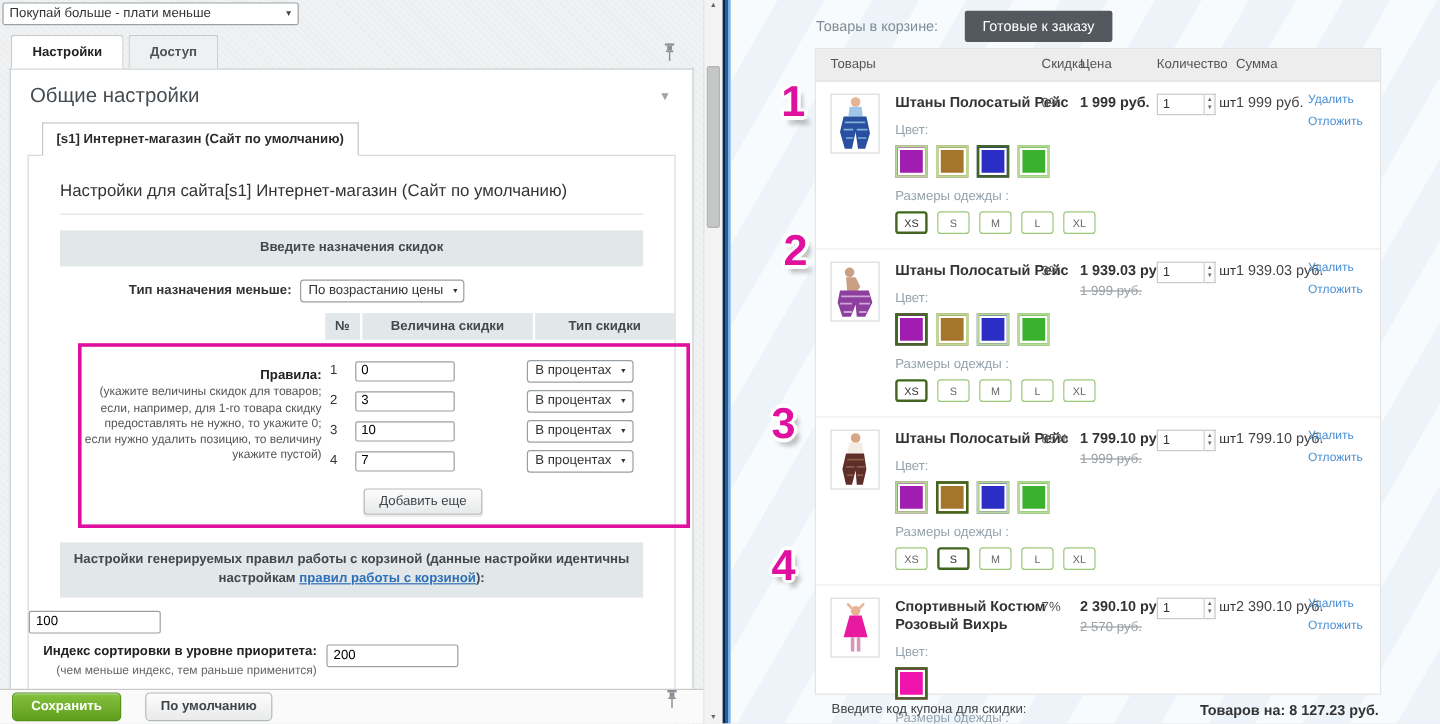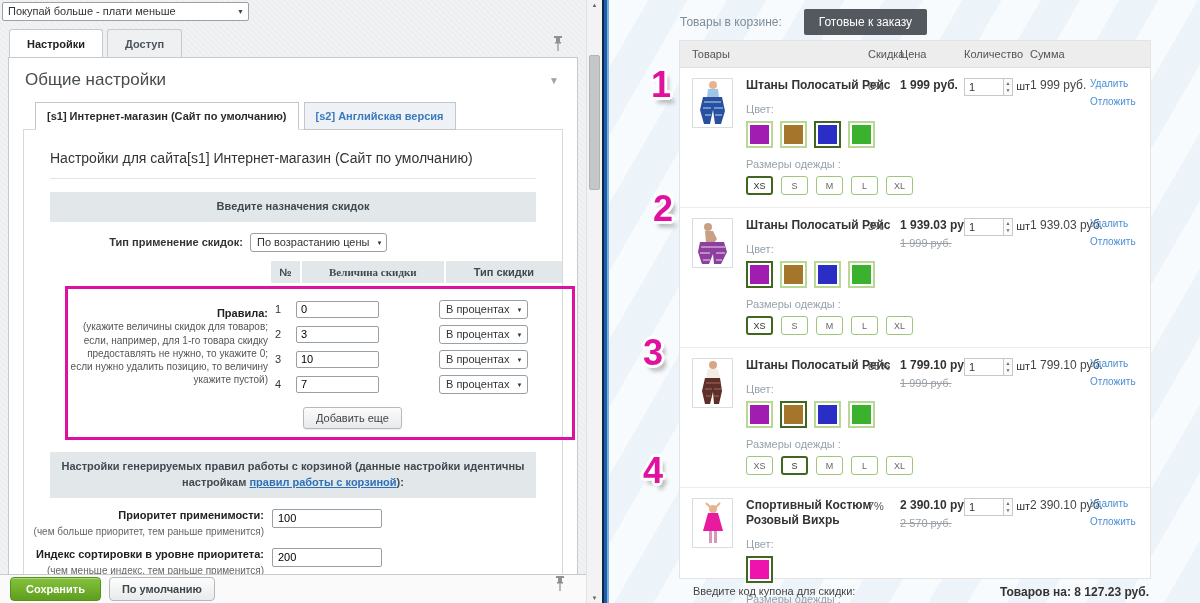--- a/index.html
+++ b/index.html
@@ -40,21 +40,21 @@
   .secbar a { color:#2e70b7; font-weight:bold; text-decoration:underline; cursor:pointer; }
 
   .dt-row { display:flex; align-items:center; margin:0 0 9px; }
   .dt-label { width:226px; text-align:right; font-size:11px; font-weight:bold; padding-right:7px; }
   .msel { position:relative; display:inline-flex; align-items:center; height:19px; background:#fff;
     border:1px solid #98a0a6; border-radius:3px; font-size:11px; padding:0 17px 0 6px; cursor:pointer; white-space:nowrap; }
   .msel .caret { position:absolute; right:4px; top:6px; font-size:6px; color:#333; }
 
   .rules-header { display:flex; margin-left:247px; gap:2px; }
   .rh-cell { background:#e2e7ea; font-size:11px; font-weight:bold; color:#41494f; text-align:center; padding:5px 0; }
-  .rh-num { width:30px; } .rh-val { width:148px;font-family:Liberation Serif, serif; } .rh-type { width:121px; }
+  .rh-num { width:30px; } .rh-val { width:148px; } .rh-type { width:121px; }
 
   .magenta-box { margin:3px 0 0 41px; width:510px; border:3px solid #df109f; padding:9px 0 8px; display:flex; }
   .rules-left { width:200px; text-align:right; font-size:10px; color:#555; line-height:1.32; padding-top:8px; }
   .rules-left b { font-size:11px; color:#222; }
   .rules-rows { margin-left:7px; padding-top:2px; }
   .rrow { display:flex; align-items:center; margin-bottom:6px; }
   .rnum { width:21px; font-size:11px; color:#333; }
   .rinput { width:83px; height:17px; border:1px solid #98a0a6; border-radius:2px; font-size:11px;
     padding:0 4px; margin-right:60px; font-family:"Liberation Sans",sans-serif; }
   .add-btn { margin:7px 0 0 28px; background:linear-gradient(#fcfcfc,#e8e9ea); border:1px solid #b6babc;
@@ -67,21 +67,21 @@
   .fhint { font-size:10px; color:#666; }
   .finput { width:110px; height:19px; border:1px solid #98a0a6; border-radius:2px; font-size:11px;
     padding:0 5px; align-self:flex-start; font-family:"Liberation Sans",sans-serif; }
   .cbrow { display:flex; margin-bottom:7px; }
   .checkbox { width:14px; height:14px; border:1px solid #98a0a6; border-radius:2px; background:#f4f4f4;
     font-size:10px; color:#555; line-height:12px; text-align:center; cursor:pointer; margin-top:1px; }
 
   .left-footer { position:absolute; left:0; bottom:0; width:586px; height:29px; background:#fafafa;
     border-top:1px solid #c9c9c9; display:flex; align-items:center; padding-left:10px; z-index:5; }
   .save-btn { background:linear-gradient(#84c13c,#5f9e1e); border:1px solid #55901b; border-radius:4px;
-    color:#fff; font-weight:bold; font-size:11px; padding:5px 15px; margin-right:8px; cursor:pointer;
+    color:#fff; font-weight:bold; font-size:11px; padding:5px 15px; margin-right:20px; cursor:pointer;
     font-family:"Liberation Sans",sans-serif; box-shadow:inset 0 1px 0 rgba(255,255,255,.35); }
   .def-btn { background:linear-gradient(#fdfdfd,#e9eaea); border:1px solid #b4b8ba; border-radius:4px;
     color:#3f464b; font-weight:bold; font-size:11px; padding:5px 12px; cursor:pointer;
     font-family:"Liberation Sans",sans-serif; }
   .pin-bottom { position:absolute; right:22px; bottom:8px; }
 
   
   .lscrollbar { width:16px; height:603px; background:#f3f3f3; border-left:1px solid #e2e2e2; position:relative; }
   .sb-arrow { position:absolute; left:0; width:15px; text-align:center; font-size:6px; color:#666; cursor:pointer; }
   .sb-up { top:2px; } .sb-down { bottom:2px; }
@@ -168,31 +168,30 @@
   </span>
 
   <div class="card">
     <div class="card-head">
       <div class="card-title">Общие настройки</div>
       <span class="collapse-arrow">▼</span>
     </div>
 
     <div class="site-tabs-row">
       <div class="stab active">[s1] Интернет-магазин (Сайт по умолчанию)</div>
-      <div class="stab">[s2] Английская версия</div>
     </div>
 
     <div class="inner-box">
       <div class="form-title">Настройки для сайта[s1] Интернет-магазин (Сайт по умолчанию)</div>
       <div class="thin-hr"></div>
 
       <div class="secbar">Введите назначения скидок</div>
 
       <div class="dt-row">
-        <div class="dt-label">Тип применение скидок:</div>
+        <div class="dt-label">Тип назначения меньше:</div>
         <div class="msel">
           <span>По возрастанию цены</span>
           <span class="caret">▼</span>
         </div>
       </div>
 
       <div class="rules-header">
         <div class="rh-cell rh-num">№</div>
         <div class="rh-cell rh-val">Величина скидки</div>
         <div class="rh-cell rh-type">Тип скидки</div>
@@ -238,24 +237,20 @@
           </div>
           <button class="add-btn">Добавить еще</button>
         </div>
       </div>
 
       <div class="secbar" style="margin-top:12px;">
         <span>Настройки генерируемых правил работы с корзиной (данные настройки идентичны настройкам </span><a>правил работы с корзиной</a><span>):</span>
       </div>
 
       <div class="frow">
-        <div class="flabel">
-          <b>Приоритет применимости:</b>
-          <span class="fhint">(чем больше приоритет, тем раньше применится)</span>
-        </div>
         <input class="finput" value="100" style="">
       </div>
       <div class="frow">
         <div class="flabel">
           <b>Индекс сортировки в уровне приоритета:</b>
           <span class="fhint">(чем меньше индекс, тем раньше применится)</span>
         </div>
         <input class="finput" value="200" style="">
       </div>
 

